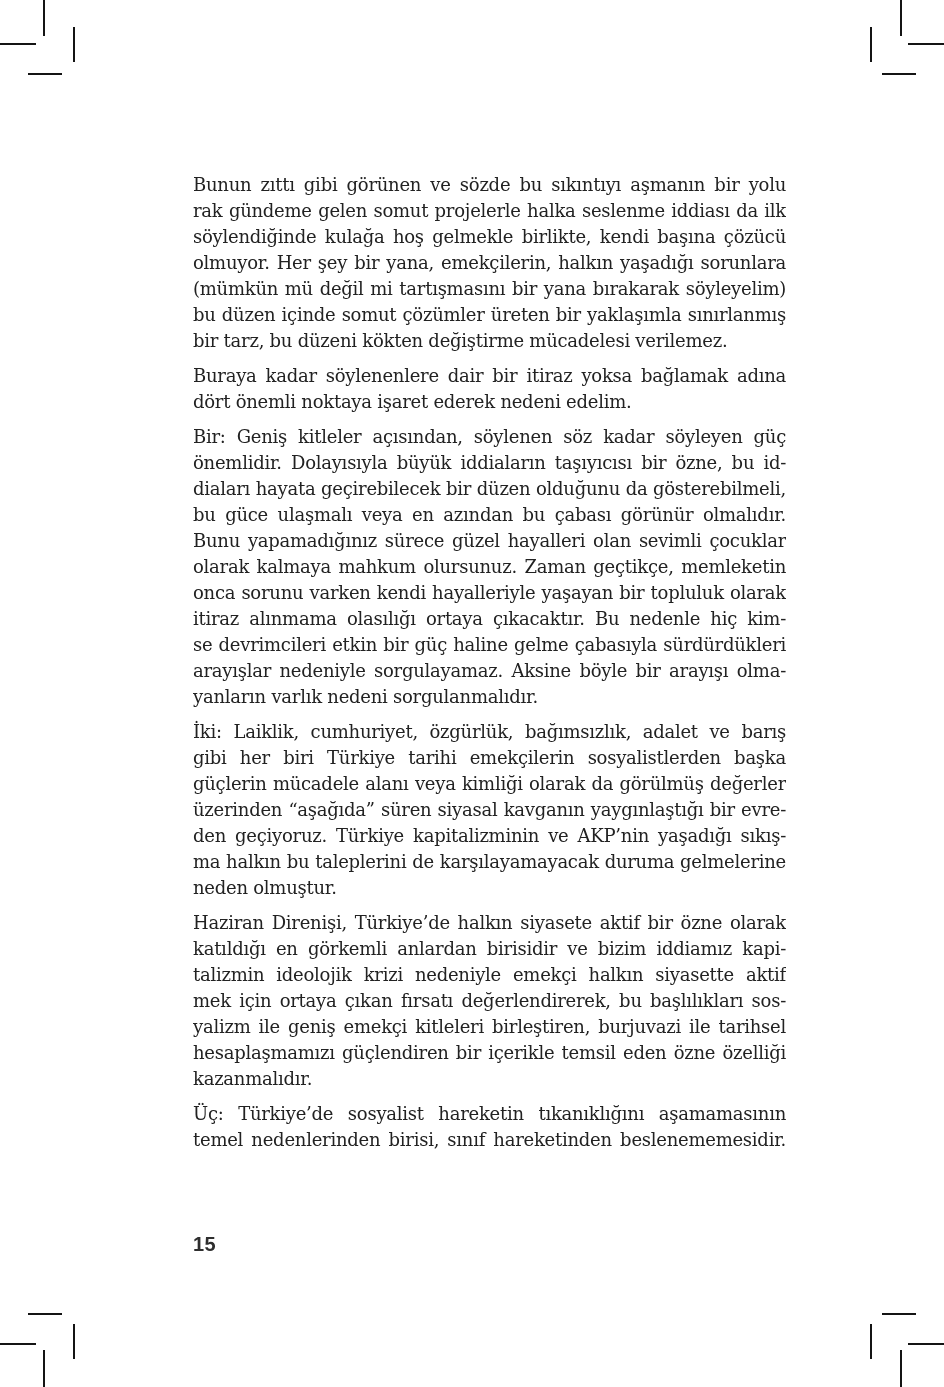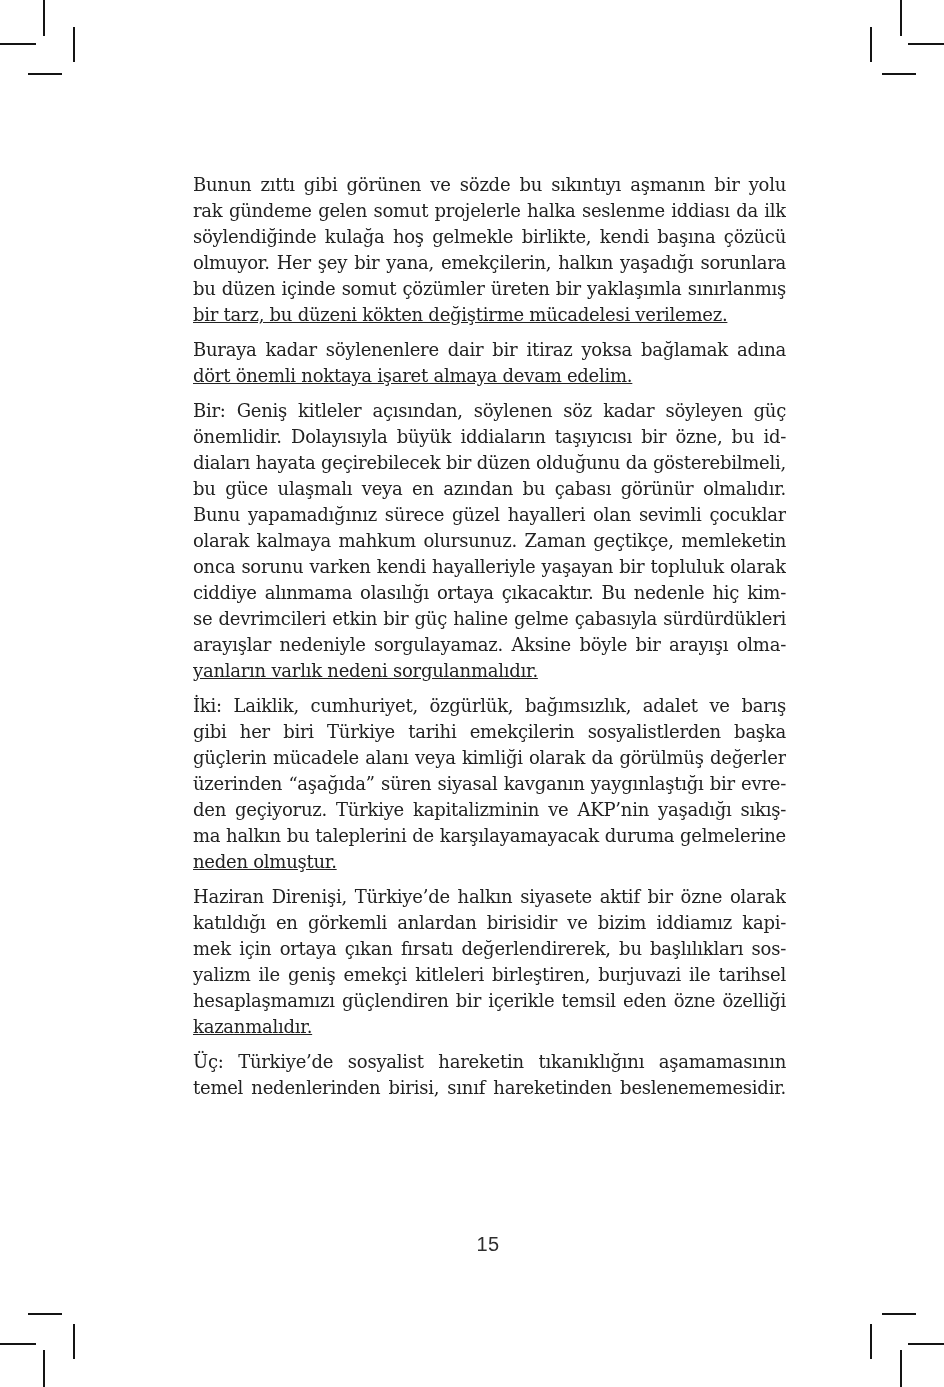--- a/index.html
+++ b/index.html
@@ -40,33 +40,32 @@
     margin: 0 0 9px 0;
   }
   .line {
     height: 26px;
     overflow: hidden;
     text-align: justify;
     text-align-last: justify;
   }
   .line.last {
     text-align-last: left;
-    text-decoration: underline;
   }
   .line b {
     font-weight: normal;
   }
   .page-number {
     position: absolute;
     left: 193px;
     top: 1233px;
     width: 590px;
-    text-align: center;
+    text-align: left;
     font-family: "Liberation Sans", sans-serif;
-    font-weight: normal;
+    font-weight: bold;
     font-size: 20px;
     letter-spacing: 0.5px;
     color: #2e2e2e;
   }
 </style>
 </head>
 <body>
 
 <div class="page">
 
@@ -89,52 +88,54 @@
   <div class="mark" style="left:908px; top:1343px; width:36px; height:1.5px;"></div>
   <div class="mark" style="left:870px; top:1324px; width:1.5px; height:35px;"></div>
   <div class="mark" style="left:882px; top:1313px; width:34px; height:1.5px;"></div>
 
   <div class="text-block">
       <div class="paragraph">
         <div class="line">Bunun zıttı gibi görünen ve sözde bu sıkıntıyı aşmanın bir yolu ola-</div>
         <div class="line">rak gündeme gelen somut projelerle halka seslenme iddiası da ilk</div>
         <div class="line">söylendiğinde kulağa hoş gelmekle birlikte, kendi başına çözücü</div>
         <div class="line">olmuyor. Her şey bir yana, emekçilerin, halkın yaşadığı sorunlara</div>
+        <div class="line">(mümkün mü değil mi tartışmasını bir yana bırakarak söyleyelim)</div>
         <div class="line">bu düzen içinde somut çözümler üreten bir yaklaşımla sınırlanmış</div>
         <div class="line last">bir tarz, bu düzeni kökten değiştirme mücadelesi verilemez.</div>
       </div>
       <div class="paragraph">
         <div class="line">Buraya kadar söylenenlere dair bir itiraz yoksa bağlamak adına</div>
-        <div class="line last">dört önemli noktaya işaret almaya devam edelim.</div>
+        <div class="line last">dört önemli noktaya işaret ederek nedeni edelim.</div>
       </div>
       <div class="paragraph">
         <div class="line"><b>Bir:</b> Geniş kitleler açısından, söylenen söz kadar söyleyen güç</div>
         <div class="line">önemlidir. Dolayısıyla büyük iddiaların taşıyıcısı bir özne, bu id-</div>
         <div class="line">diaları hayata geçirebilecek bir düzen olduğunu da gösterebilmeli,</div>
         <div class="line">bu güce ulaşmalı veya en azından bu çabası görünür olmalıdır.</div>
         <div class="line">Bunu yapamadığınız sürece güzel hayalleri olan sevimli çocuklar</div>
         <div class="line">olarak kalmaya mahkum olursunuz. Zaman geçtikçe, memleketin</div>
         <div class="line">onca sorunu varken kendi hayalleriyle yaşayan bir topluluk olarak</div>
-        <div class="line">ciddiye alınmama olasılığı ortaya çıkacaktır. Bu nedenle hiç kim-</div>
+        <div class="line">itiraz alınmama olasılığı ortaya çıkacaktır. Bu nedenle hiç kim-</div>
         <div class="line">se devrimcileri etkin bir güç haline gelme çabasıyla sürdürdükleri</div>
         <div class="line">arayışlar nedeniyle sorgulayamaz. Aksine böyle bir arayışı olma-</div>
         <div class="line last">yanların varlık nedeni sorgulanmalıdır.</div>
       </div>
       <div class="paragraph">
         <div class="line"><b>İki:</b> Laiklik, cumhuriyet, özgürlük, bağımsızlık, adalet ve barış</div>
         <div class="line">gibi her biri Türkiye tarihi emekçilerin sosyalistlerden başka siyasal</div>
         <div class="line">güçlerin mücadele alanı veya kimliği olarak da görülmüş değerler</div>
         <div class="line">üzerinden “aşağıda” süren siyasal kavganın yaygınlaştığı bir evre-</div>
         <div class="line">den geçiyoruz. Türkiye kapitalizminin ve AKP’nin yaşadığı sıkış-</div>
         <div class="line">ma halkın bu taleplerini de karşılayamayacak duruma gelmelerine</div>
         <div class="line last">neden olmuştur.</div>
       </div>
       <div class="paragraph">
         <div class="line">Haziran Direnişi, Türkiye’de halkın siyasete aktif bir özne olarak</div>
         <div class="line">katıldığı en görkemli anlardan birisidir ve bizim iddiamız kapi-</div>
+        <div class="line">talizmin ideolojik krizi nedeniyle emekçi halkın siyasette aktif</div>
         <div class="line">mek için ortaya çıkan fırsatı değerlendirerek, bu başlılıkları sos-</div>
         <div class="line">yalizm ile geniş emekçi kitleleri birleştiren, burjuvazi ile tarihsel</div>
         <div class="line">hesaplaşmamızı güçlendiren bir içerikle temsil eden özne özelliği</div>
         <div class="line last">kazanmalıdır.</div>
       </div>
       <div class="paragraph">
         <div class="line"><b>Üç:</b> Türkiye’de sosyalist hareketin tıkanıklığını aşamamasının</div>
         <div class="line">temel nedenlerinden birisi, sınıf hareketinden beslenememesidir.</div>
       </div>
     </div>

